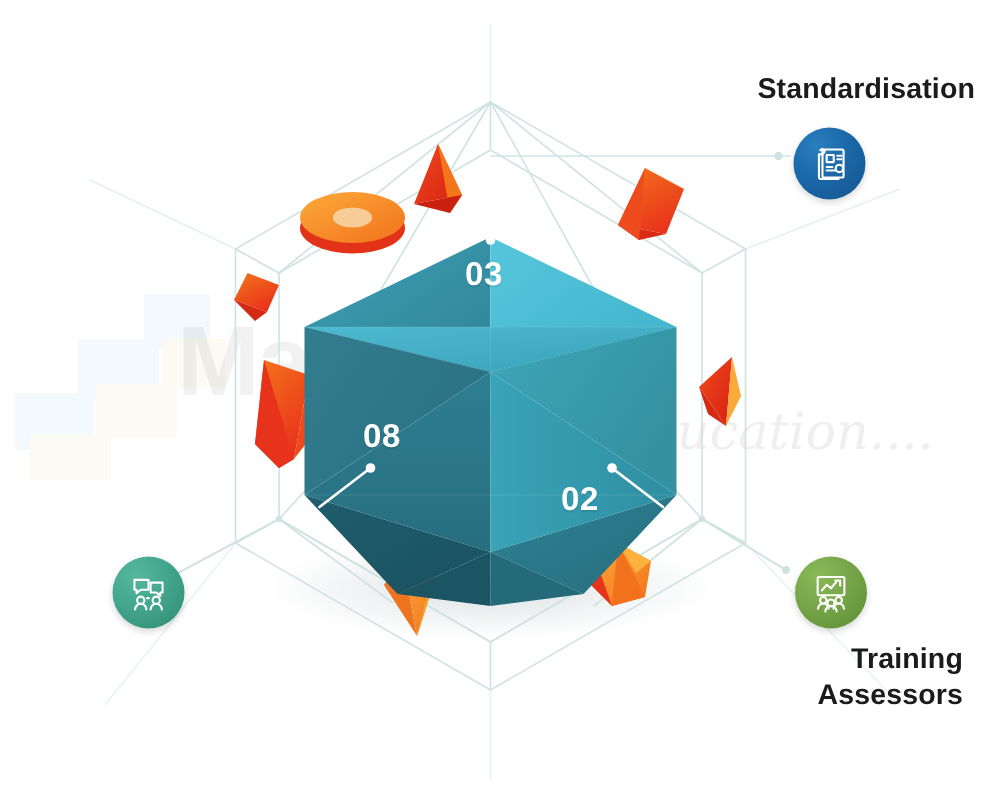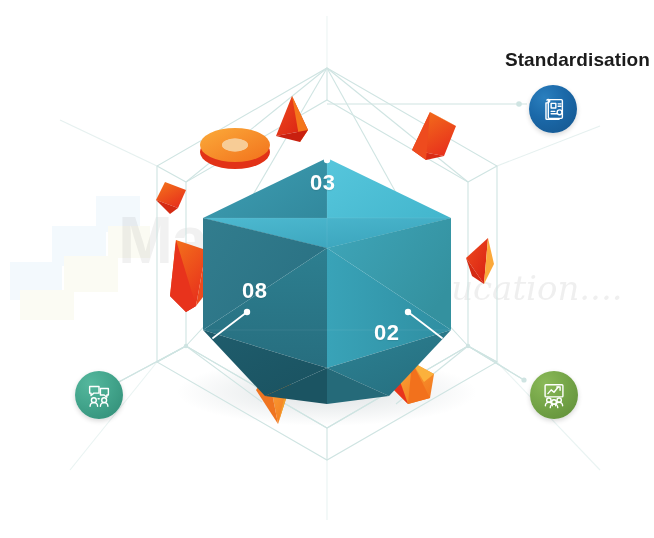--- a/index.html
+++ b/index.html
@@ -384,14 +384,16 @@
         <path d="M19 7.5 h3.5 v3.5"></path>
         <circle cx="10.5" cy="21.5" r="2.3"></circle>
         <path d="M6.8 27.5 a3.7 3.7 0 0 1 7.4 0"></path>
         <circle cx="21.5" cy="21.5" r="2.3"></circle>
         <path d="M17.8 27.5 a3.7 3.7 0 0 1 7.4 0"></path>
         <circle cx="16" cy="23.5" r="2.5"></circle>
         <path d="M12 29.5 a4 4 0 0 1 8 0"></path>
       </g>
     </svg>
   </div>
+  <div class="node-label" id="label-training">Training
+Assessors</div>
 
 </div>
 
 </body></html>

